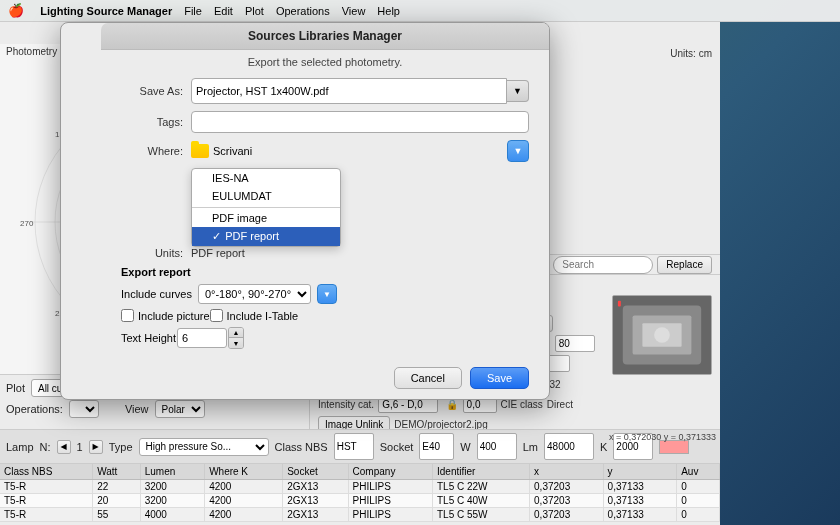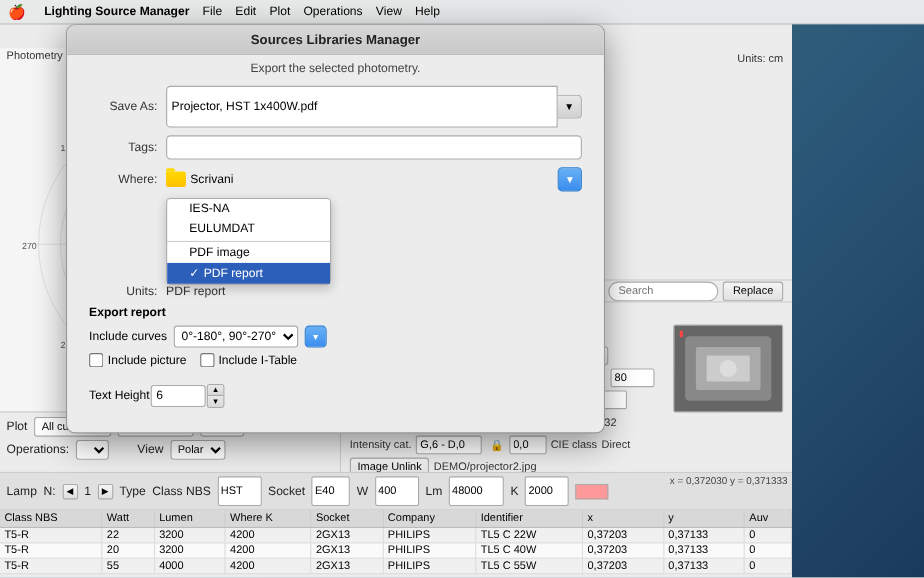--- a/index.html
+++ b/index.html
@@ -122,20 +122,21 @@
       position: absolute;
       top: 22px;
       left: 60px;
       width: 490px;
       background: #ececec;
       border: 1px solid #999;
       border-radius: 8px;
       box-shadow: 0 8px 30px rgba(0,0,0,0.4);
       z-index: 200;
       padding-bottom: 10px;
+      padding-left: 40px;
     }
 
     .dialog-titlebar {
       background: linear-gradient(to bottom, #d8d8d8, #c8c8c8);
       border-radius: 7px 7px 0 0;
       padding: 6px 12px;
       text-align: center;
       font-size: 12px;
       font-weight: bold;
       color: #222;
@@ -165,21 +166,21 @@
       width: 70px;
       font-size: 11px;
       color: #333;
       text-align: right;
       padding-right: 8px;
       flex-shrink: 0;
     }
 
     .dialog-input {
       flex: 1;
-      height: 38px;
+      height: 26px;
       border: 1px solid #aaa;
       border-radius: 4px;
       font-size: 11px;
       padding: 0 4px;
       background: white;
     }
 
     .dialog-dropdown-btn {
       width: 22px;
       height: 22px;
@@ -261,22 +262,21 @@
 
     .include-curves-row {
       display: flex;
       align-items: center;
       gap: 6px;
       margin-bottom: 5px;
     }
 
     .include-checkboxes {
       display: flex;
-      gap: 12px;
-      margin-bottom: 15px;
+      margin-bottom: 5px;
     }
 
     .check-item {
       display: flex;
       align-items: center;
       gap: 4px;
       font-size: 11px;
     }
 
     .text-height-row {
@@ -724,20 +724,23 @@
   </div>
 
   <div class="lamp-section">
     <div class="lamp-header">
       <span class="label-sm">Lamp</span>
       <span class="label-sm">N:</span>
       <button class="nav-btn">◀</button>
       <span class="label-sm">1</span>
       <button class="nav-btn">▶</button>
       <span class="label-sm">Type</span>
+      <select class="inline-select" style="width:130px;">
+        <option>High pressure So...</option>
+      </select>
       <span class="label-sm">Class NBS</span>
       <input type="text" class="inline-input-sm" style="width: 40px;" value="HST">
       <span class="label-sm">Socket</span>
       <input type="text" class="inline-input-sm" style="width: 35px;" value="E40">
       <span class="label-sm">W</span>
       <input type="text" class="inline-input-sm" style="width: 40px;" value="400">
       <span class="label-sm">Lm</span>
       <input type="text" class="inline-input-sm" style="width: 50px;" value="48000">
       <span class="label-sm">K</span>
       <input type="text" class="inline-input-sm" style="width: 40px;" value="2000">
@@ -871,13 +874,17 @@
         <span style="font-size:11px;">Text Height</span>
         <input type="text" class="stepper-input" value="6" style="">
         <div class="stepper-btn">
           <button class="stepper-up">▲</button>
           <button class="stepper-down">▼</button>
         </div>
       </div>
     </div>
   </div>
 
+  <div class="dialog-buttons">
+    <button class="btn-cancel">Cancel</button>
+    <button class="btn-save">Save</button>
+  </div>
 </div>
 
 </body></html>

